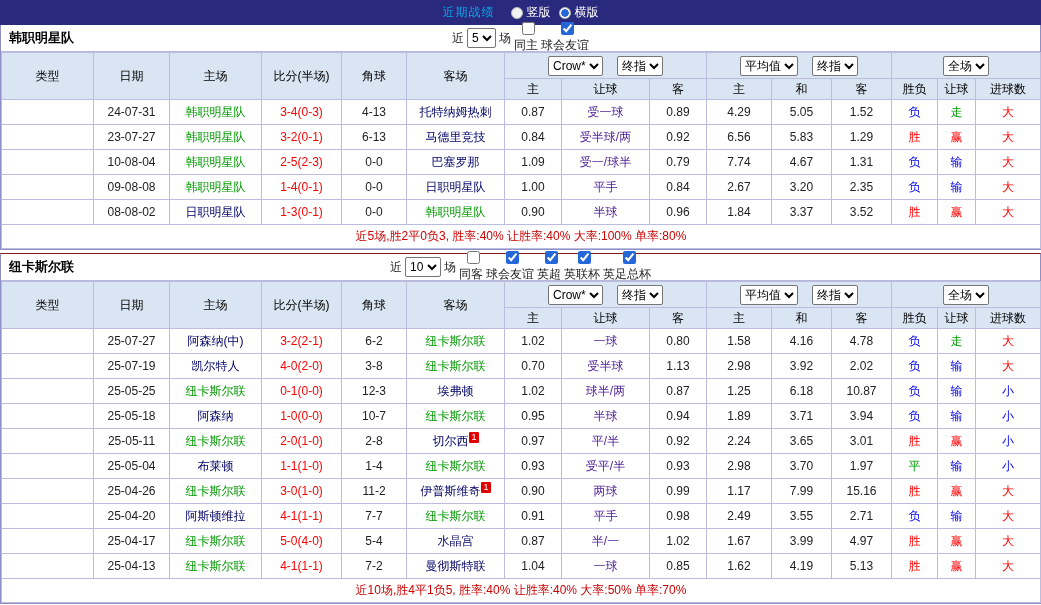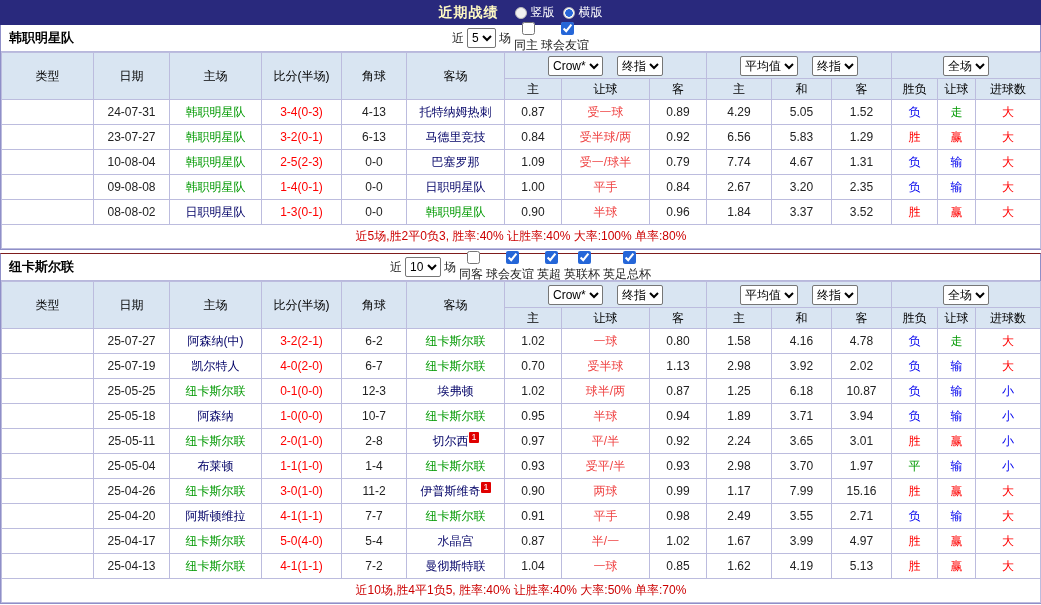--- a/index.html
+++ b/index.html
@@ -13,21 +13,21 @@
   }
   
   .topbar {
     height: 25px;
     background: #29297d;
     display: flex;
     align-items: center;
     justify-content: center;
     gap: 16px;
   }
-  .tb-title { color: #fef9c3; font-weight: bold; font-size: 14px; letter-spacing: 1px; }
+  .tb-title { color: #0ea5e9; font-weight: normal; font-size: 12px; letter-spacing: 1px; }
   .tb-radios { display: flex; gap: 8px; color: #fff; align-items: center; }
   .tb-radios label { display: flex; align-items: center; gap: 4px; cursor: pointer; font-size: 12px; }
   input.radio {
     appearance: none; -webkit-appearance: none;
     width: 12px; height: 12px; border-radius: 50%;
     background: #f2f2f2; border: 1px solid #bbb; margin: 0;
   }
   input.radio:checked { background: radial-gradient(circle, #2566d8 0 3.5px, #fff 4px); }
 
   
@@ -69,21 +69,21 @@
   tr.h2 th { height: 21px; }
   th.group-th select.sel { margin: 0 7px; }
   .grid tbody td { height: 25px; background: #fff; }
   td.type-cell { color: #fff; }
   td.type-friendly { background: #00a0a0; }
   td.type-epl { background: #e00000; }
   td.team { cursor: pointer; }
   td.team.self-team { color: #009900; }
   td.team.opp-team { color: #000066; margin-left: 40px; }
   td.score { color: #ff0000; }
-  td.hcp { color: #ef4444; }
+  td.hcp { color: #4c1d95; }
   .c-red { color: #ff0000; }
   .c-blue { color: #0000ee; }
   .c-green { color: #009900; }
   tr.summary td { height: 24px; color: #cc0000; background: #fff; }
   sup.redcard {
     background: #e00000; color: #fff;
     font-size: 9px; line-height: 11px;
     padding: 0 2px; margin-left: 1px;
     display: inline-block; border-radius: 1px;
     vertical-align: super;
@@ -345,21 +345,21 @@
             <td>4.78</td>
             <td class="c-blue">负</td>
             <td class="c-green">走</td>
             <td class="c-red">大</td>
           </tr>
           <tr>
             <td class="type-cell type-friendly">球会友谊</td>
             <td>25-07-19</td>
             <td class="team opp-team"><span>凯尔特人</span></td>
             <td class="score">4-0(2-0)</td>
-            <td>6-7</td>
+            <td>3-8</td>
             <td class="team self-team"><span>纽卡斯尔联</span></td>
             <td>0.70</td>
             <td class="hcp">受半球</td>
             <td>1.13</td>
             <td>2.98</td>
             <td>3.92</td>
             <td>2.02</td>
             <td class="c-blue">负</td>
             <td class="c-blue">输</td>
             <td class="c-red">大</td>

